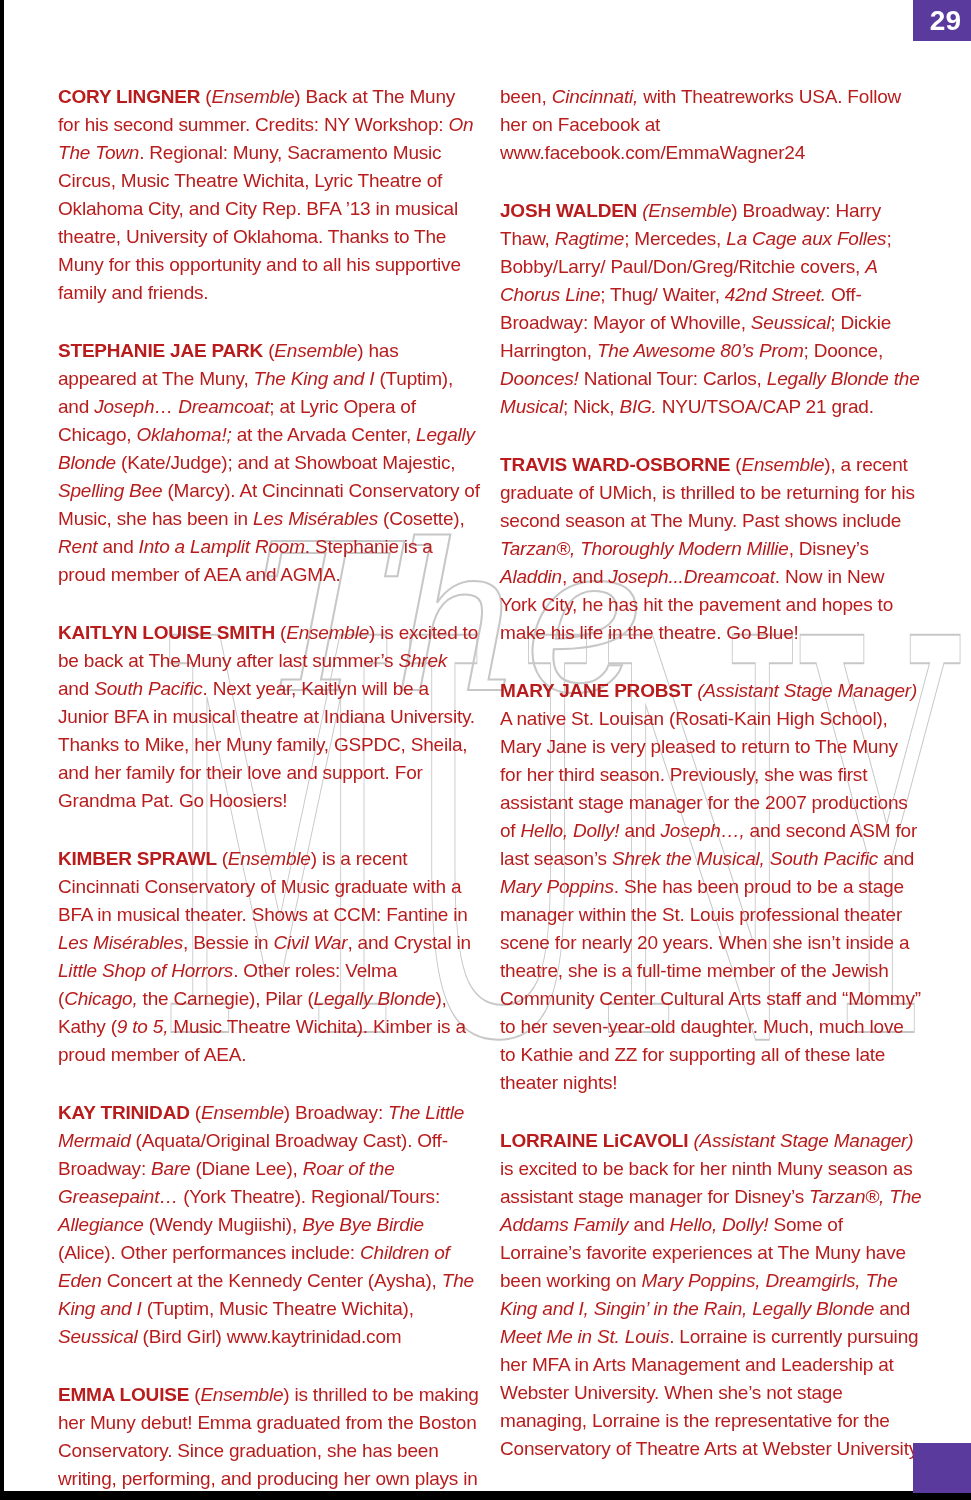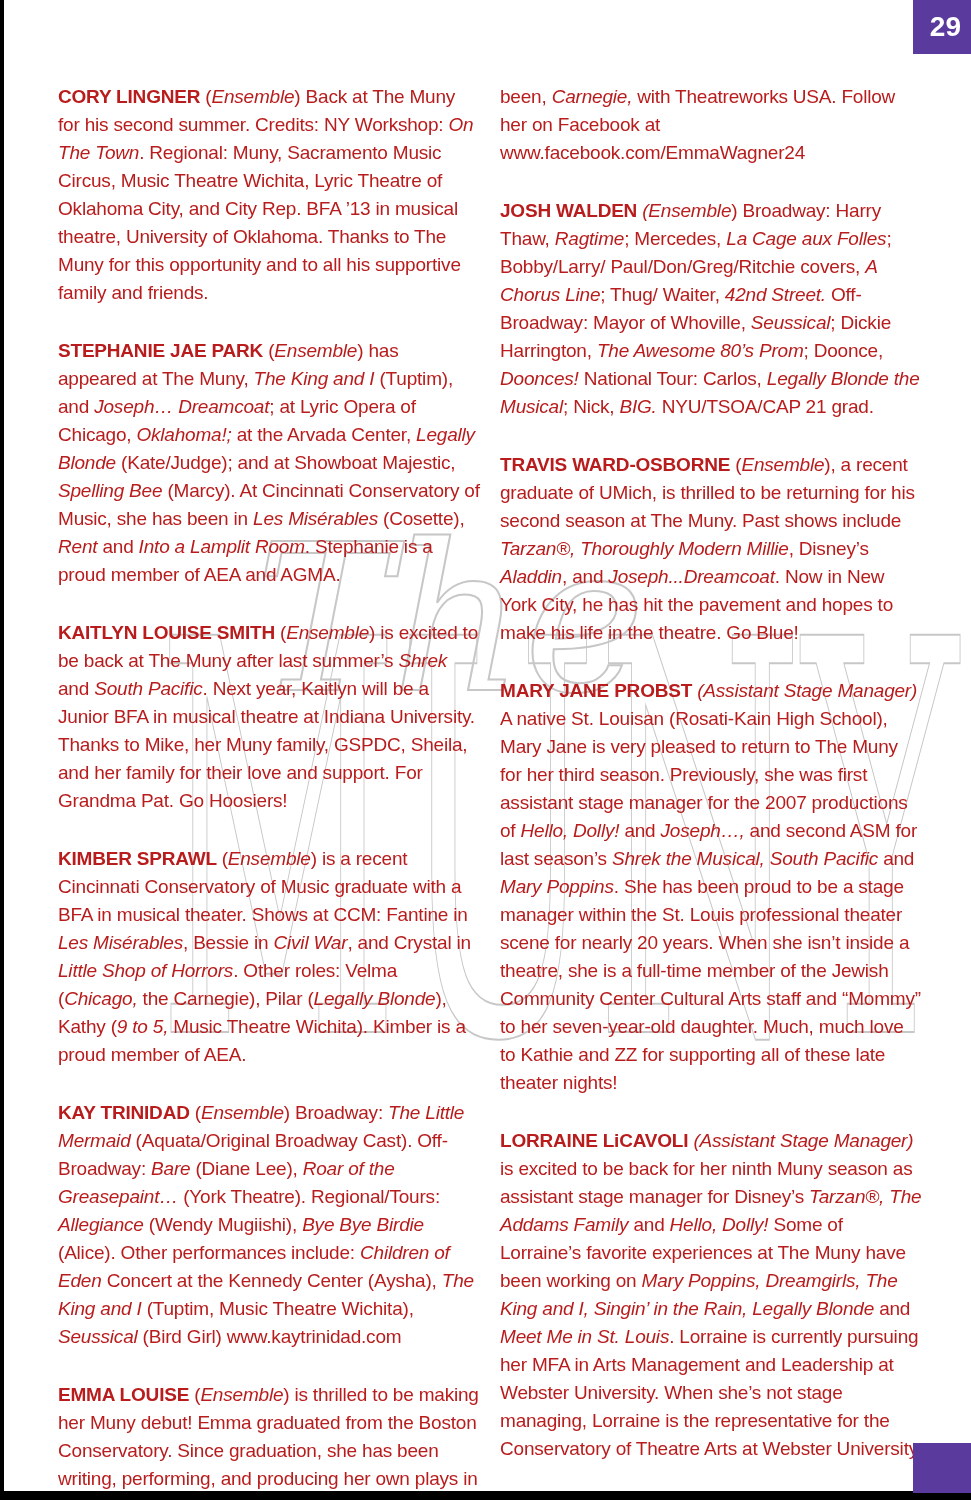--- a/index.html
+++ b/index.html
@@ -17,21 +17,21 @@
   
   .header-bar{
     position:absolute;left:4px;top:5px;width:909px;height:48px;
     background:#cbcacf;display:flex;align-items:center;justify-content:center;
   }
   .header-title{
     color:#5b3a9e;font-weight:bold;font-size:27px;
     letter-spacing:7px;word-spacing:12px;
   }
   .page-num-box{
-    position:absolute;left:913px;top:0;width:58px;height:54px;
+    position:absolute;left:913px;top:0;width:58px;height:41px;
     background:#5b3a9e;display:flex;align-items:center;justify-content:flex-end;
   }
   .page-num{color:#ffffff;font-weight:bold;font-size:28px;padding-right:10px;}
 
   
   .watermark{position:absolute;left:0;top:0;z-index:0;pointer-events:none;}
   .wm-text{
     fill:none;stroke:#c7c7c7;stroke-width:2px;
     font-family:"DejaVu Serif",serif;
   }
@@ -78,21 +78,21 @@
   <main class="columns">
     <div class="col col-left">
         <p class="bio"><span class="run-b">CORY LINGNER </span><span class="run-r">(</span><span class="run-i">Ensemble</span><span class="run-r">) Back at The Muny for his second summer. Credits: NY Workshop: </span><span class="run-i">On The Town</span><span class="run-r">. Regional: Muny, Sacramento Music Circus, Music Theatre Wichita, Lyric Theatre of Oklahoma City, and City Rep. BFA ’13 in musical theatre, University of Oklahoma. Thanks to The Muny for this opportunity and to all his supportive family and friends.</span></p>
         <p class="bio"><span class="run-b">STEPHANIE JAE PARK </span><span class="run-r">(</span><span class="run-i">Ensemble</span><span class="run-r">) has appeared at The Muny, </span><span class="run-i">The King and I</span><span class="run-r"> (Tuptim), and </span><span class="run-i">Joseph… Dreamcoat</span><span class="run-r">; at Lyric Opera of Chicago, </span><span class="run-i">Oklahoma!;</span><span class="run-r"> at the Arvada Center, </span><span class="run-i">Legally Blonde</span><span class="run-r"> (Kate/Judge); and at Showboat Majestic, </span><span class="run-i">Spelling Bee</span><span class="run-r"> (Marcy). At Cincinnati Conservatory of Music, she has been in </span><span class="run-i">Les Misérables</span><span class="run-r"> (Cosette), </span><span class="run-i">Rent</span><span class="run-r"> and </span><span class="run-i">Into a Lamplit Room</span><span class="run-r">. Stephanie is a proud member of AEA and AGMA.</span></p>
         <p class="bio"><span class="run-b">KAITLYN LOUISE SMITH </span><span class="run-r">(</span><span class="run-i">Ensemble</span><span class="run-r">) is excited to be back at The Muny after last summer’s </span><span class="run-i">Shrek</span><span class="run-r"> and </span><span class="run-i">South Pacific</span><span class="run-r">. Next year, Kaitlyn will be a Junior BFA in musical theatre at Indiana University. Thanks to Mike, her Muny family, GSPDC, Sheila, and her family for their love and support. For Grandma Pat. Go Hoosiers!</span></p>
         <p class="bio"><span class="run-b">KIMBER SPRAWL </span><span class="run-r">(</span><span class="run-i">Ensemble</span><span class="run-r">) is a recent Cincinnati Conservatory of Music graduate with a BFA in musical theater. Shows at CCM: Fantine in </span><span class="run-i">Les Misérables</span><span class="run-r">, Bessie in </span><span class="run-i">Civil War</span><span class="run-r">, and Crystal in </span><span class="run-i">Little Shop of Horrors</span><span class="run-r">. Other roles: Velma (</span><span class="run-i">Chicago,</span><span class="run-r"> the Carnegie), Pilar (</span><span class="run-i">Legally Blonde</span><span class="run-r">), Kathy (</span><span class="run-i">9 to 5,</span><span class="run-r"> Music Theatre Wichita). Kimber is a proud member of AEA.</span></p>
         <p class="bio"><span class="run-b">KAY TRINIDAD </span><span class="run-r">(</span><span class="run-i">Ensemble</span><span class="run-r">) Broadway: </span><span class="run-i">The Little Mermaid</span><span class="run-r"> (Aquata/Original Broadway Cast). Off-Broadway: </span><span class="run-i">Bare</span><span class="run-r"> (Diane Lee), </span><span class="run-i">Roar of the Greasepaint…</span><span class="run-r"> (York Theatre). Regional/Tours: </span><span class="run-i">Allegiance</span><span class="run-r"> (Wendy Mugiishi), </span><span class="run-i">Bye Bye Birdie</span><span class="run-r"> (Alice). Other performances include: </span><span class="run-i">Children of Eden</span><span class="run-r"> Concert at the Kennedy Center (Aysha), </span><span class="run-i">The King and I</span><span class="run-r"> (Tuptim, Music Theatre Wichita), </span><span class="run-i">Seussical</span><span class="run-r"> (Bird Girl) www.kaytrinidad.com</span></p>
         <p class="bio"><span class="run-b">EMMA LOUISE </span><span class="run-r">(</span><span class="run-i">Ensemble</span><span class="run-r">) is thrilled to be making her Muny debut! Emma graduated from the Boston Conservatory. Since graduation, she has been writing, performing, and producing her own plays in New York City. Emma just finished her first national</span></p>
       </div>
     <div class="col col-right">
-        <p class="bio"><span class="run-r">been, </span><span class="run-i">Carnegie,</span><span class="run-r"> with Theatreworks USA. Follow her on Facebook at www.facebook.com/EmmaWagner24</span></p>
+        <p class="bio"><span class="run-r">been, </span><span class="run-i">Cincinnati,</span><span class="run-r"> with Theatreworks USA. Follow her on Facebook at www.facebook.com/EmmaWagner24</span></p>
         <p class="bio"><span class="run-b">JOSH WALDEN </span><span class="run-i">(Ensemble</span><span class="run-r">) Broadway: Harry Thaw, </span><span class="run-i">Ragtime</span><span class="run-r">; Mercedes, </span><span class="run-i">La Cage aux Folles</span><span class="run-r">; Bobby/Larry/ Paul/Don/Greg/Ritchie covers, </span><span class="run-i">A Chorus Line</span><span class="run-r">; Thug/ Waiter, </span><span class="run-i">42nd Street.</span><span class="run-r"> Off-Broadway: Mayor of Whoville, </span><span class="run-i">Seussical</span><span class="run-r">; Dickie Harrington, </span><span class="run-i">The Awesome 80’s Prom</span><span class="run-r">; Doonce, </span><span class="run-i">Doonces!</span><span class="run-r"> National Tour: Carlos, </span><span class="run-i">Legally Blonde the Musical</span><span class="run-r">; Nick, </span><span class="run-i">BIG.</span><span class="run-r"> NYU/TSOA/CAP 21 grad.</span></p>
         <p class="bio"><span class="run-b">TRAVIS WARD-OSBORNE </span><span class="run-r">(</span><span class="run-i">Ensemble</span><span class="run-r">), a recent graduate of UMich, is thrilled to be returning for his second season at The Muny. Past shows include </span><span class="run-i">Tarzan®, Thoroughly Modern Millie</span><span class="run-r">, Disney’s </span><span class="run-i">Aladdin</span><span class="run-r">, and </span><span class="run-i">Joseph...Dreamcoat</span><span class="run-r">. Now in New York City, he has hit the pavement and hopes to make his life in the theatre. Go Blue!</span></p>
         <p class="bio"><span class="run-b">MARY JANE PROBST </span><span class="run-i">(Assistant Stage Manager)</span><span class="run-r"> A native St. Louisan (Rosati-Kain High School), Mary Jane is very pleased to return to The Muny for her third season. Previously, she was first assistant stage manager for the 2007 productions of </span><span class="run-i">Hello, Dolly!</span><span class="run-r"> and </span><span class="run-i">Joseph…,</span><span class="run-r"> and second ASM for last season’s </span><span class="run-i">Shrek the Musical, South Pacific</span><span class="run-r"> and </span><span class="run-i">Mary Poppins</span><span class="run-r">. She has been proud to be a stage manager within the St. Louis professional theater scene for nearly 20 years. When she isn’t inside a theatre, she is a full-time member of the Jewish Community Center Cultural Arts staff and “Mommy” to her seven-year-old daughter. Much, much love to Kathie and ZZ for supporting all of these late theater nights!</span></p>
         <p class="bio"><span class="run-b">LORRAINE LiCAVOLI </span><span class="run-i">(Assistant Stage Manager)</span><span class="run-r"> is excited to be back for her ninth Muny season as assistant stage manager for Disney’s </span><span class="run-i">Tarzan®, The Addams Family</span><span class="run-r"> and </span><span class="run-i">Hello, Dolly!</span><span class="run-r"> Some of Lorraine’s favorite experiences at The Muny have been working on </span><span class="run-i">Mary Poppins, Dreamgirls, The King and I, Singin’ in the Rain, Legally Blonde</span><span class="run-r"> and </span><span class="run-i">Meet Me in St. Louis</span><span class="run-r">. Lorraine is currently pursuing her MFA in Arts Management and Leadership at Webster University. When she’s not stage managing, Lorraine is the representative for the Conservatory of Theatre Arts at Webster University.</span></p>
       </div>
   </main>
 
   <div class="corner-block"></div>
 
 </div>

